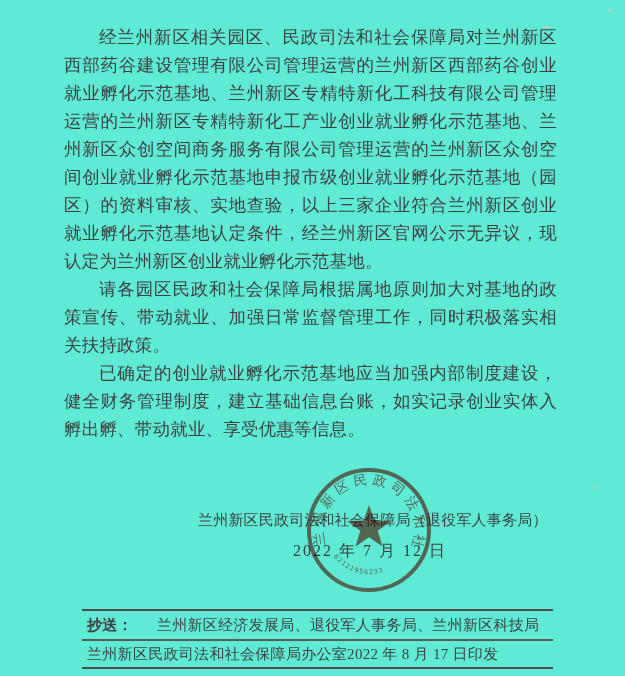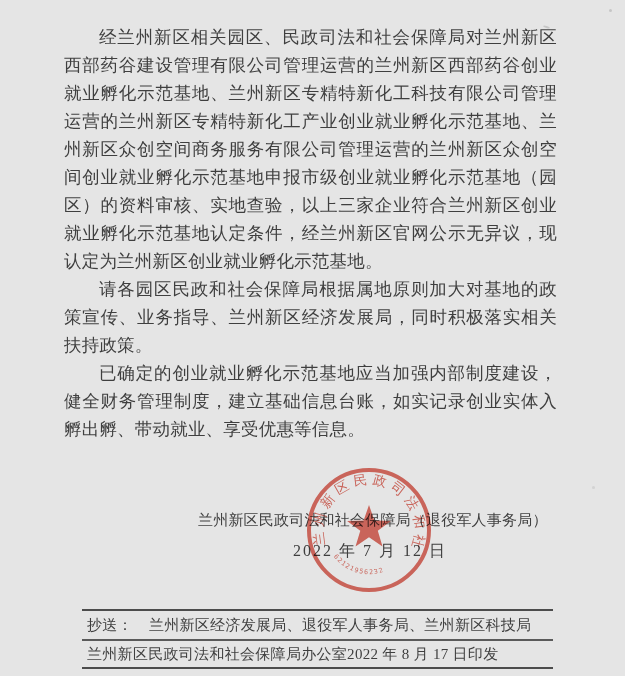--- a/index.html
+++ b/index.html
@@ -1,19 +1,19 @@
 <!DOCTYPE html>
 <html><head>
 <meta charset="utf-8">
 <style>
   html,body{margin:0;padding:0;}
   .page{
     position:relative;
     width:625px;height:676px;
-    background:#e5e5e5;
+    background:#5eead4;
     overflow:hidden;
     font-family:"Liberation Serif","DejaVu Serif",serif;
     color:#3f3f3f;
   }
   .body-text{
     position:absolute;
     left:64px;top:23px;width:493px;
     font-size:17.5px;
     line-height:28px;
     text-align:justify;
@@ -41,39 +41,39 @@
   .footer{
     position:absolute;left:82px;top:609px;width:471px;
     font-size:15px;
   }
   .rule{width:100%;background:#4c4c4c;}
   .rule-thick{height:2px;}
   .rule-thin{height:1.5px;background:#5a5a5a;}
   .cc-line{
     padding:4px 0 3px 5px;line-height:21px;letter-spacing:0.3px;
   }
-  .cc-line .cc-label{margin-right:16px;}
+  .cc-line .cc-label{margin-right:24px;font-weight:bold;}
   .office-line{
     display:flex;
     padding:4px 6px 3px 5px;line-height:19px;letter-spacing:0.3px;
   }
   .speck{position:absolute;background:#c6c6c6;border-radius:50%;}
   .speck-1{left:543px;top:26px;width:7px;height:2px;transform:rotate(18deg);}
   .speck-2{left:609px;top:9px;width:3px;height:3px;}
   .speck-3{left:516px;top:399px;width:3px;height:2px;opacity:.7;}
   .speck-4{left:592px;top:486px;width:3px;height:3px;opacity:.6;}
 </style>
 </head>
 <body>
 
 <div class="page">
 
   <div class="body-text">
     <p>经兰州新区相关园区、民政司法和社会保障局对兰州新区西部药谷建设管理有限公司管理运营的兰州新区西部药谷创业就业孵化示范基地、兰州新区专精特新化工科技有限公司管理运营的兰州新区专精特新化工产业创业就业孵化示范基地、兰州新区众创空间商务服务有限公司管理运营的兰州新区众创空间创业就业孵化示范基地申报市级创业就业孵化示范基地（园区）的资料审核、实地查验，以上三家企业符合兰州新区创业就业孵化示范基地认定条件，经兰州新区官网公示无异议，现认定为兰州新区创业就业孵化示范基地。</p>
-    <p>请各园区民政和社会保障局根据属地原则加大对基地的政策宣传、业务指导、兰州新区经济发展局，同时积极落实相关扶持政策。</p>
+    <p>请各园区民政和社会保障局根据属地原则加大对基地的政策宣传、带动就业、加强日常监督管理工作，同时积极落实相关扶持政策。</p>
     <p>已确定的创业就业孵化示范基地应当加强内部制度建设，健全财务管理制度，建立基础信息台账，如实记录创业实体入孵出孵、带动就业、享受优惠等信息。</p>
   </div>
 
   <div class="signature">
     <div class="issuer">兰州新区民政司法和社会保障局（退役军人事务局）</div>
     <div class="sig-date">2022 年 7 月 12 日</div>
   </div>
 
   <div class="seal">
     <svg width="132" height="132" viewBox="0 0 132 132">

